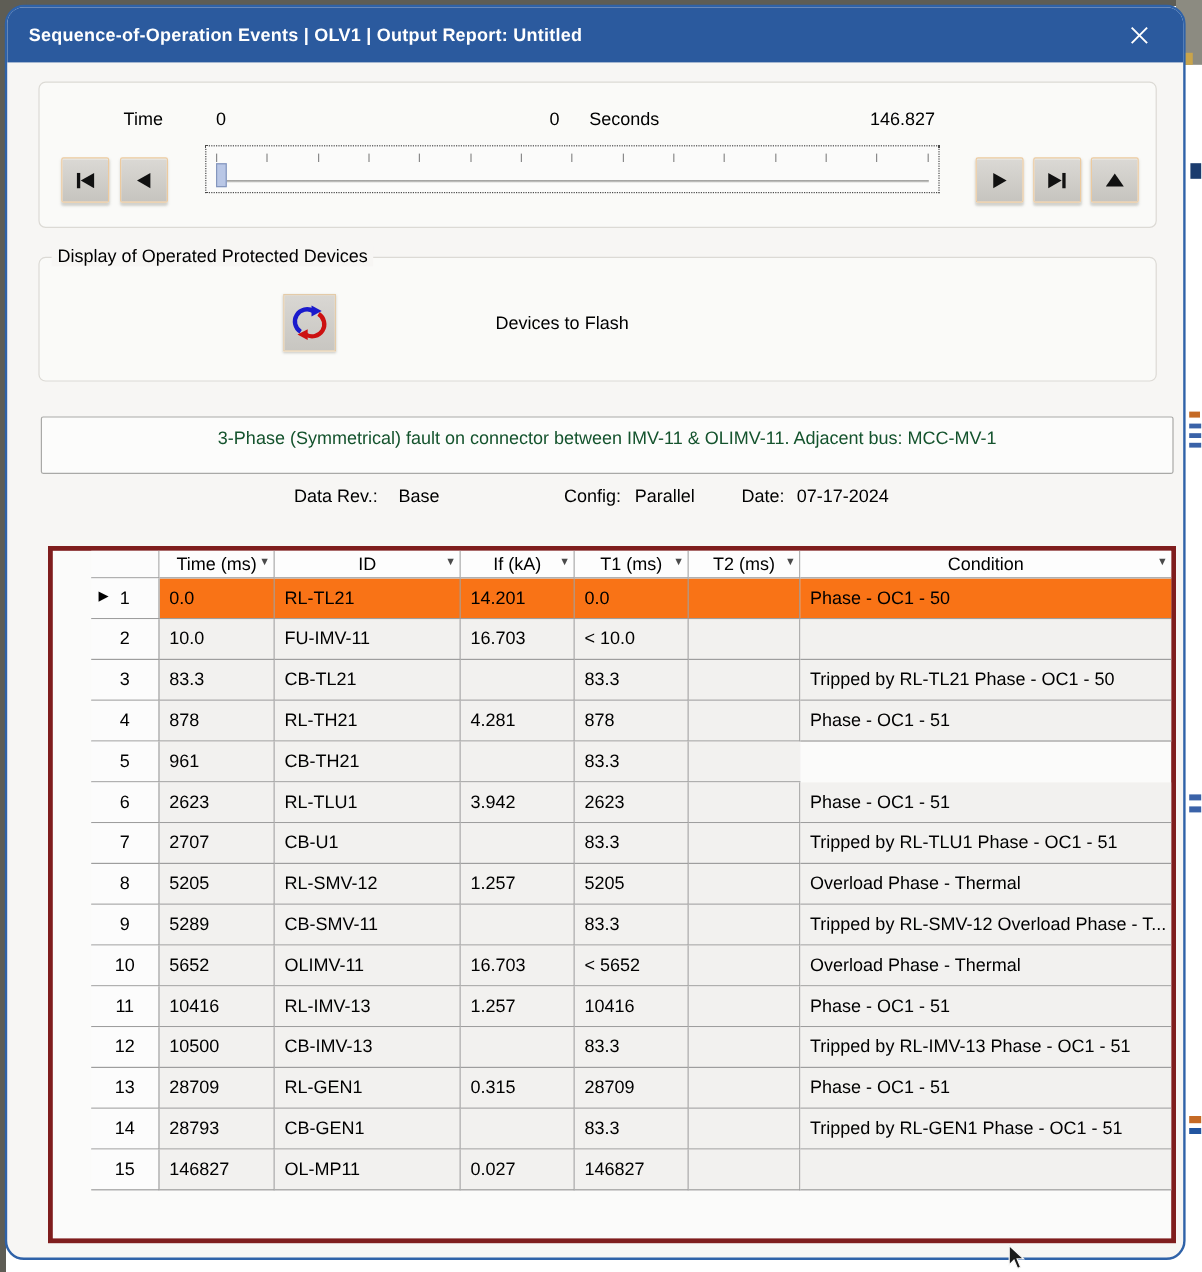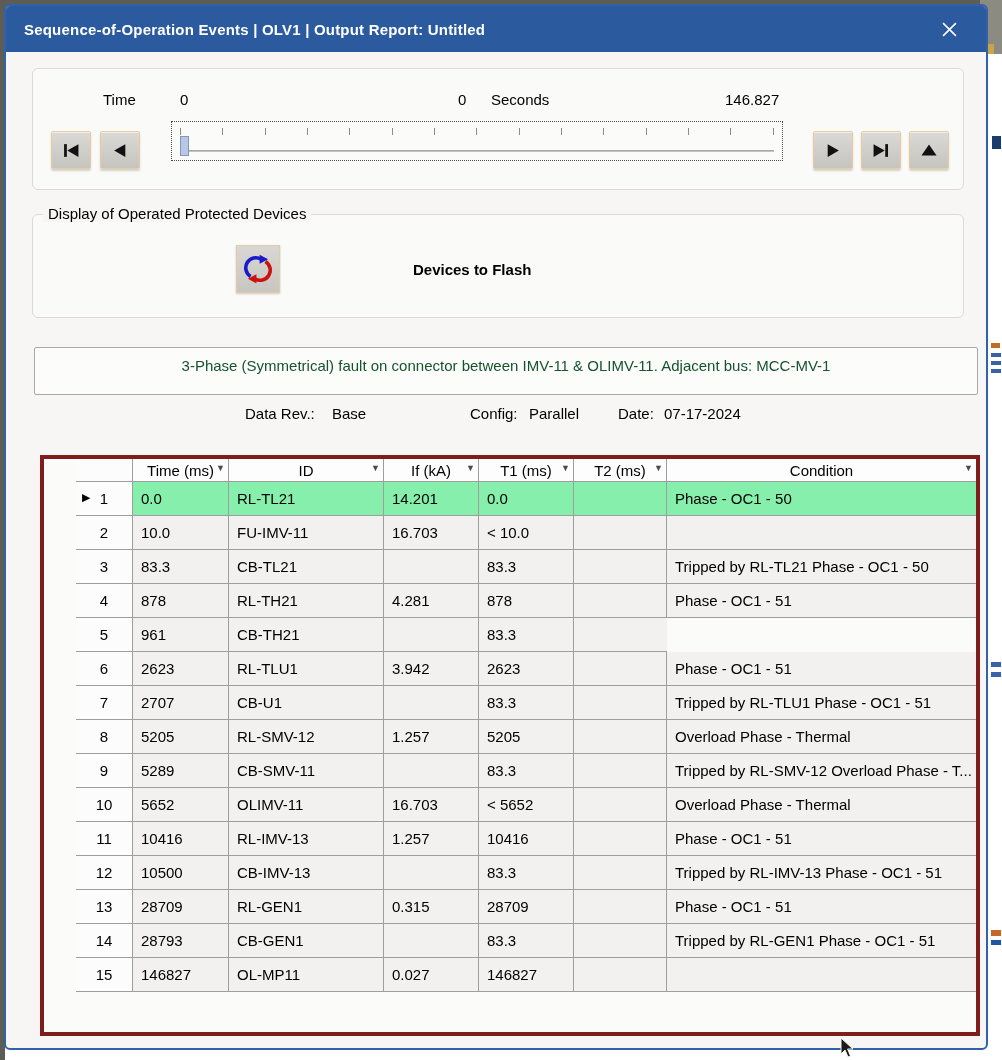--- a/index.html
+++ b/index.html
@@ -8,21 +8,21 @@
 
   
   .bg-top    { position:absolute; left:0; top:0; width:1002px; height:5px; background:#5e5d55; }
   .bg-left   { position:absolute; left:0; top:0; width:5px; height:1060px; background:#5e5d55; }
   .bg-tl     { position:absolute; left:0; top:0; width:22px; height:22px; background:#5e5d55; }
   .bg-tr     { position:absolute; left:980px; top:0; width:22px; height:54px; background:#8c8b81; }
   .frag      { position:absolute; }
 
   
   .dialog { position:absolute; left:4px; top:4px; width:984px; height:1046px;
-            background:#f7f6f4; border:2px solid #2f62a8; border-radius:6px; overflow:hidden; }
+            background:#f7f6f4; border:2px solid #2f62a8; border-radius:16px; overflow:hidden; }
   .titlebar { position:absolute; left:0; top:0; width:100%; height:46px; background:#2b5a9e;
               display:flex; align-items:center; }
   .title { color:#ffffff; font-size:15px; font-weight:bold; padding-left:18px; letter-spacing:.2px; }
   .closebtn { position:absolute; right:26px; top:12px; width:22px; height:22px; display:flex;
               align-items:center; justify-content:center; cursor:default; }
 
   .groupbox { position:absolute; background:#fafaf8; border:1px solid #dcdad5; border-radius:6px; }
   .grp-time  { left:26px; top:62px;  width:932px; height:122px; }
   .grp-flash { left:26px; top:208px; width:932px; height:104px; }
   .legend { position:absolute; left:10px; top:-10px; background:#f7f6f4; padding:0 5px;
@@ -43,21 +43,21 @@
   .ticks span { width:1px; height:7px; background:#8a8a8a; }
   .track { position:absolute; left:8px; right:8px; top:28px; height:2px;
            background:linear-gradient(#9a9a98,#cfcfcd); }
   .thumb { position:absolute; left:8px; top:14px; width:9px; height:20px;
            background:#b9c7e6; border:1px solid #8496bd; }
 
   
   .flashbtn { position:absolute; left:203px; top:30px; width:44px; height:48px;
               background:linear-gradient(#d9d7d3,#c8c6c1); border:1px solid #e4cba8;
               box-shadow:0 1px 2px rgba(90,90,80,.3); display:flex; align-items:center; justify-content:center; }
-  .flashlabel { position:absolute; left:380px; top:46px; font-size:15px; color:#000;font-weight:bold; }
+  .flashlabel { position:absolute; left:380px; top:46px; font-size:15px; color:#000; }
 
   
   .faultbox { position:absolute; left:28px; top:341px; width:944px; height:48px;
               background:#fcfcfb; border:1px solid #a9a9a7; border-radius:2px;
               font-size:15px; color:#14532d; text-align:center; padding-top:9px; }
 
   
   .inforow { position:absolute; left:0; top:399px; width:984px; height:22px; font-size:15px; color:#000;text-decoration:underline; }
   .inforow span { position:absolute; white-space:nowrap; }
 
@@ -69,21 +69,21 @@
         display:flex; align-items:center; justify-content:center; color:#000; }
   .th:last-child { border-right:none; }
   .arrow { position:absolute; right:3px; top:5px; font-size:9px; color:#4a4a4a; line-height:1; }
   .trow { display:flex; height:34px; }
   .tc { border-right:1px solid #9e9e9e; border-bottom:1px solid #9e9e9e; background:#f2f1ef;
         display:flex; align-items:center; padding-left:8px; overflow:hidden; white-space:nowrap; color:#000; }
   .tc:last-child { border-right:none; }
   .c-num  { width:57px; background:#fcfcfc; justify-content:center; padding-left:0; position:relative; }
   .c-time { width:96px; } .c-id { width:155px; } .c-if { width:95px; }
   .c-t1 { width:95px; } .c-t2 { width:93px; } .c-cond { flex:1; }
-  .sel .tc:not(.c-num) { background:#86efac; }
+  .sel .tc:not(.c-num) { background:#f97316; }
   .rowmarker { position:absolute; left:6px; top:10px; font-size:11px; color:#000; line-height:1; }
 
   .cursor { position:absolute; left:838px; top:1038px; }
 </style>
 </head>
 <body>
 
 <div class="screen">
 
   <div class="bg-top"></div>

